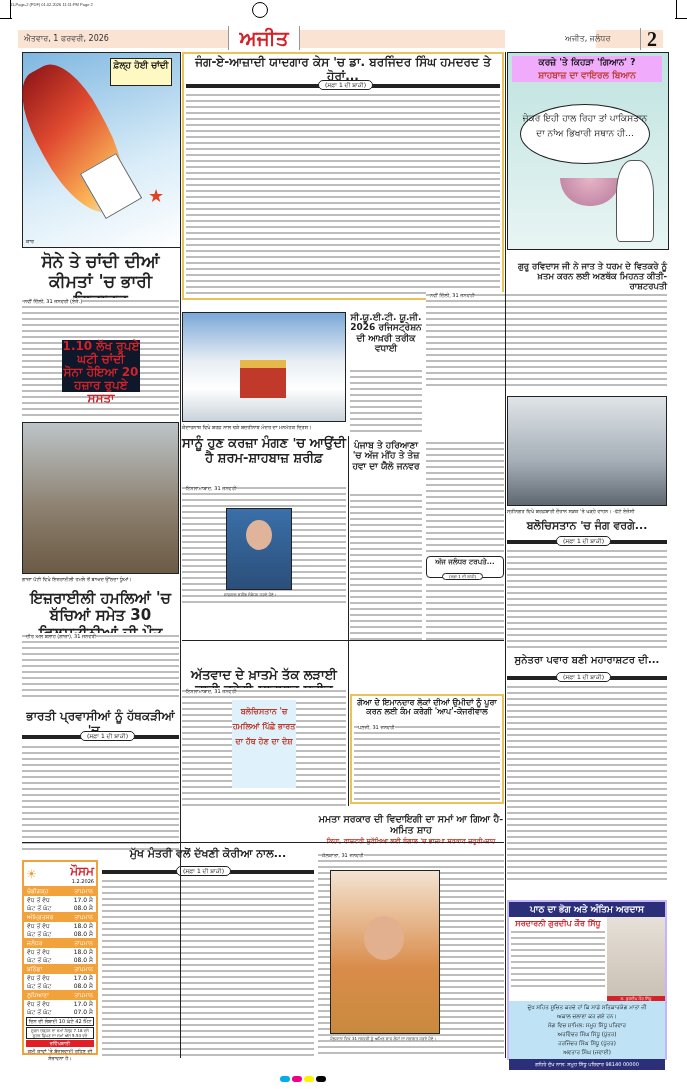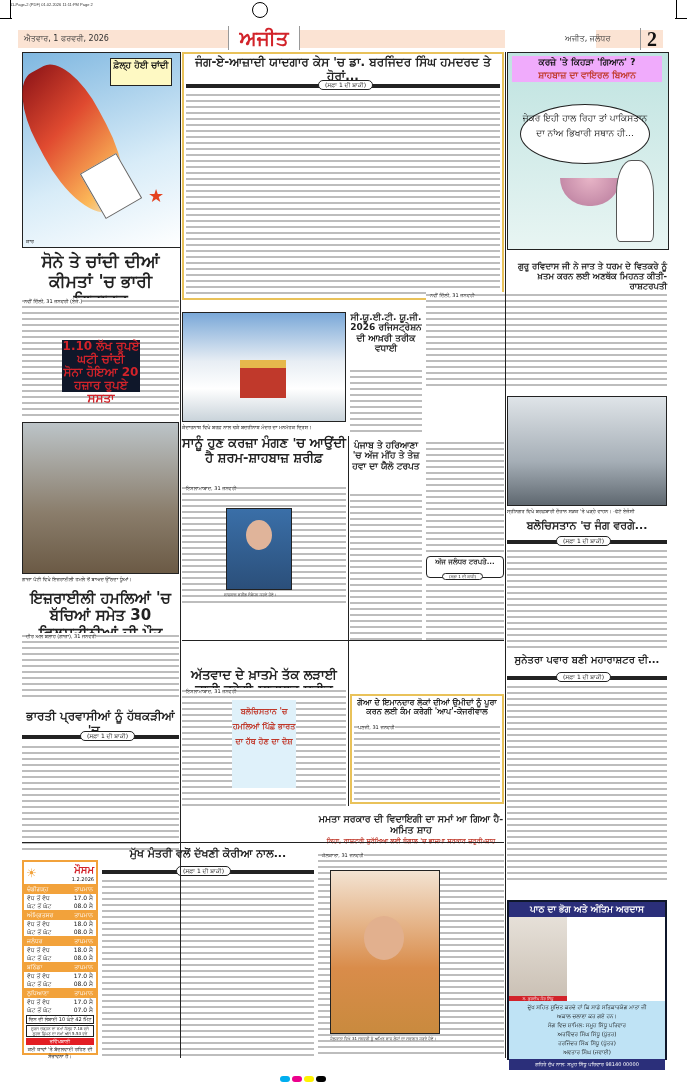--- a/index.html
+++ b/index.html
@@ -23,21 +23,21 @@
   .cartoon2{left:507px;top:52px;width:160px;height:196px;background:linear-gradient(#bfe3e0,#e8f5f3);border:1px solid #222;}
   .c2-title{left:512px;top:56px;width:150px;background:#f0abfc;font-size:9px;text-align:center;line-height:13px;font-weight:bold;}
   .c2-cloud{left:520px;top:104px;width:130px;height:60px;background:#fff;border:1px solid #222;border-radius:50%;font-size:9px;text-align:center;line-height:15px;padding-top:6px;box-sizing:border-box;}
   .bowl{left:560px;top:178px;width:60px;height:28px;background:radial-gradient(ellipse at top,#e8b5c7,#b5789a);border-radius:0 0 40px 40px;}
   .photo{background:#888;border:1px solid #222;box-sizing:border-box;}
   .weather{left:22px;top:860px;width:76px;height:195px;border:2px solid #f2a23b;box-sizing:border-box;background:#fff;}
   .w-city{background:#f2a23b;color:#fff;font-size:6px;padding:1px 3px;display:flex;justify-content:space-between;}
   .w-row{font-size:6px;display:flex;justify-content:space-between;padding:0 3px;}
   .tag{font-size:6px;border:1px solid #222;border-radius:8px;padding:0 6px;background:#fff;}
   .bar{height:4px;background:#222;}
-  .obit{left:507px;top:900px;width:160px;height:160px;border:2px solid #0f172a;box-sizing:border-box;background:#fff;}
+  .obit{left:507px;top:900px;width:160px;height:160px;border:2px solid #c4b5fd;box-sizing:border-box;background:#fff;}
   .obit-h{background:#2b2f7a;color:#fff;font-size:9px;font-weight:bold;text-align:center;padding:2px;}
   .obit-blue{background:#bfe3f5;font-size:5.5px;text-align:center;line-height:9px;padding:2px;}
   .obit-f{background:#2b2f7a;color:#fff;font-size:5px;text-align:center;padding:2px;}
   .reg{height:6px;border-radius:3px;}
 </style>
 </head>
 <body>
 
 <div class="abs slug">11-Page-2 (PDF) 01.02.2026 11:11:PM Page 2</div>
 <div class="abs crop" style="left:0;top:18px;width:12px;height:1px;"></div>
@@ -77,21 +77,21 @@
 
 <div class="abs head" style="left:22px;top:710px;width:157px;font-size:12px;">ਭਾਰਤੀ ਪ੍ਰਵਾਸੀਆਂ ਨੂੰ ਹੱਥਕੜੀਆਂ 'ਚ...</div>
 <div class="abs bar" style="left:22px;top:735px;width:157px;"></div>
 <div class="abs tag" style="left:80px;top:731px;">(ਸਫ਼ਾ 1 ਦੀ ਬਾਕੀ)</div>
 <div class="abs text-col" style="left:22px;top:744px;width:157px;height:108px;"></div>
 
 <div class="abs weather">
   <div style="display:flex;justify-content:space-between;align-items:center;padding:2px;">
     <span style="color:#f2a23b;font-size:12px;">☀</span>
     <span style="text-align:right;">
-      <span style="display:block;color:#d2232a;font-size:10px;font-weight:bold;font-family:Liberation Serif, serif;">ਮੌਸਮ</span>
+      <span style="display:block;color:#d2232a;font-size:12px;font-weight:bold;">ਮੌਸਮ</span>
       <span style="display:block;font-size:5px;">1.2.2026</span>
     </span>
   </div>
   <div>
     <div class="w-city">
         <span>ਚੰਡੀਗੜ੍ਹ</span>
         <span>ਤਾਪਮਾਨ</span>
       </div>
     <div class="w-row">
         <span>ਵੱਧ ਤੋਂ ਵੱਧ</span>
@@ -197,21 +197,21 @@
 <div class="abs tag" style="left:556px;top:672px;">(ਸਫ਼ਾ 1 ਦੀ ਬਾਕੀ)</div>
 <div class="abs text-col" style="left:507px;top:684px;width:160px;height:200px;"></div>
 
 <div class="abs head" style="left:182px;top:436px;width:164px;font-size:13px;">ਸਾਨੂੰ ਹੁਣ ਕਰਜ਼ਾ ਮੰਗਣ 'ਚ ਆਉਂਦੀ ਹੈ ਸ਼ਰਮ-ਸ਼ਾਹਬਾਜ਼ ਸ਼ਰੀਫ਼</div>
 <div class="abs text-col" style="left:182px;top:485px;width:164px;height:118px;"></div>
 <div class="abs" style="left:186px;top:485px;font-size:5px;background:#fff;">ਇਸਲਾਮਾਬਾਦ, 31 ਜਨਵਰੀ</div>
 <div class="abs photo" style="left:226px;top:508px;width:66px;height:82px;background:linear-gradient(#3a6fa8,#2b4f7a);"></div>
 <div class="abs" style="left:246px;top:520px;width:26px;height:30px;background:#e0b49a;border-radius:50%;"></div>
 <div class="abs" style="left:224px;top:592px;width:70px;font-size:4px;">ਸ਼ਾਹਬਾਜ਼ ਸ਼ਰੀਫ਼ ਸੰਬੋਧਨ ਕਰਦੇ ਹੋਏ।</div>
 
-<div class="abs head" style="left:350px;top:440px;width:72px;font-size:9px;">ਪੰਜਾਬ ਤੇ ਹਰਿਆਣਾ 'ਚ ਅੱਜ ਮੀਂਹ ਤੇ ਤੇਜ਼ ਹਵਾ ਦਾ ਯੈਲੋ ਟਰਪਤ</div>
+<div class="abs head" style="left:350px;top:440px;width:72px;font-size:9px;">ਪੰਜਾਬ ਤੇ ਹਰਿਆਣਾ 'ਚ ਅੱਜ ਮੀਂਹ ਤੇ ਤੇਜ਼ ਹਵਾ ਦਾ ਯੈਲੋ ਜਨਵਰ</div>
 <div class="abs text-col" style="left:350px;top:492px;width:72px;height:148px;"></div>
 <div class="abs text-col" style="left:426px;top:440px;width:78px;height:112px;"></div>
 
 <div class="abs box" style="left:426px;top:556px;width:78px;height:22px;border-radius:4px;background:#fff;"></div>
 <div class="abs head" style="left:428px;top:558px;width:74px;font-size:7px;">ਅੱਜ ਜਲੰਧਰ ਟਰਪਤੇ...</div>
 <div class="abs tag" style="left:442px;top:573px;font-size:4px;">(ਸਫ਼ਾ 1 ਦੀ ਬਾਕੀ)</div>
 <div class="abs text-col" style="left:426px;top:582px;width:78px;height:58px;"></div>
 
 <div class="abs head" style="left:182px;top:668px;width:164px;font-size:13px;">ਅੱਤਵਾਦ ਦੇ ਖ਼ਾਤਮੇ ਤੱਕ ਲੜਾਈ ਜਾਰੀ ਰਹੇਗੀ-ਸ਼ਾਹਬਾਜ਼ ਸ਼ਰੀਫ਼</div>
 <div class="abs text-col" style="left:182px;top:688px;width:164px;height:118px;"></div>
@@ -241,20 +241,24 @@
   <div>ਕਰਜ਼ੇ 'ਤੇ ਕਿਹੜਾ 'ਗਿਆਨ' ?</div>
   <div style="color:#c0392b;">ਸ਼ਾਹਬਾਜ਼ ਦਾ ਵਾਇਰਲ ਬਿਆਨ</div>
 </div>
 <div class="abs c2-cloud">ਜੇਕਰ ਇਹੀ ਹਾਲ ਰਿਹਾ ਤਾਂ ਪਾਕਿਸਤਾਨ ਦਾ ਨਾਂਅ ਭਿਖਾਰੀ ਸਥਾਨ ਹੀ...</div>
 <div class="abs bowl"></div>
 <div class="abs" style="left:616px;top:160px;width:36px;height:80px;background:#fff;border:1px solid #555;border-radius:40% 40% 10% 10%;"></div>
 
 <div class="abs obit">
   <div class="obit-h">ਪਾਠ ਦਾ ਭੋਗ ਅਤੇ ਅੰਤਿਮ ਅਰਦਾਸ</div>
   <div style="display:flex;height:84px;">
+    <div style="flex:1;padding:2px;">
+      <div style="color:#d2232a;font-size:8px;font-weight:bold;text-align:center;">ਸਰਦਾਰਨੀ ਗੁਰਦੀਪ ਕੌਰ ਸਿੱਧੂ</div>
+      <div class="text-col" style="height:60px;"></div>
+    </div>
     <div style="width:58px;background:linear-gradient(#e6e0d8,#c9bfb3);position:relative;">
       <div style="position:absolute;bottom:0;left:0;right:0;background:#d2232a;color:#fff;font-size:4px;text-align:center;">ਸ. ਗੁਰਦੀਪ ਕੌਰ ਸਿੱਧੂ</div>
     </div>
   </div>
   <div class="obit-blue">
     <div>ਦੁੱਖ ਸਹਿਤ ਸੂਚਿਤ ਕਰਦੇ ਹਾਂ ਕਿ ਸਾਡੇ ਸਤਿਕਾਰਯੋਗ ਮਾਤਾ ਜੀ</div>
     <div>ਅਕਾਲ ਚਲਾਣਾ ਕਰ ਗਏ ਹਨ।</div>
     <div>ਸੋਗ ਵਿਚ ਸ਼ਾਮਿਲ: ਸਮੂਹ ਸਿੱਧੂ ਪਰਿਵਾਰ</div>
     <div>ਅਰਵਿੰਦਰ ਸਿੰਘ ਸਿੱਧੂ (ਪੁੱਤਰ)</div>
     <div>ਹਰਜਿੰਦਰ ਸਿੰਘ ਸਿੱਧੂ (ਪੁੱਤਰ)</div>

